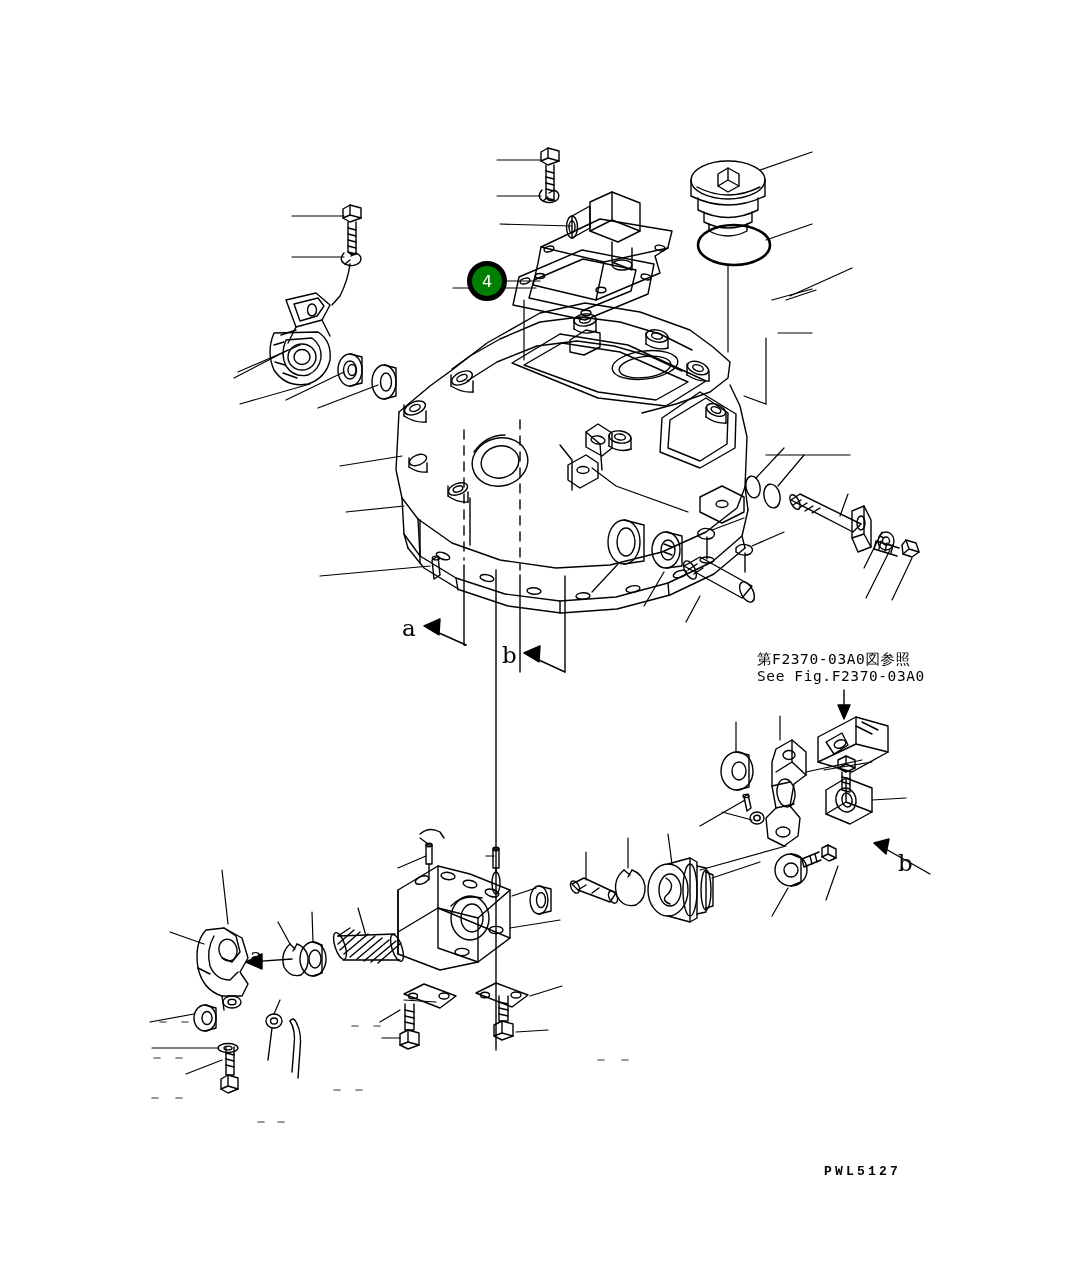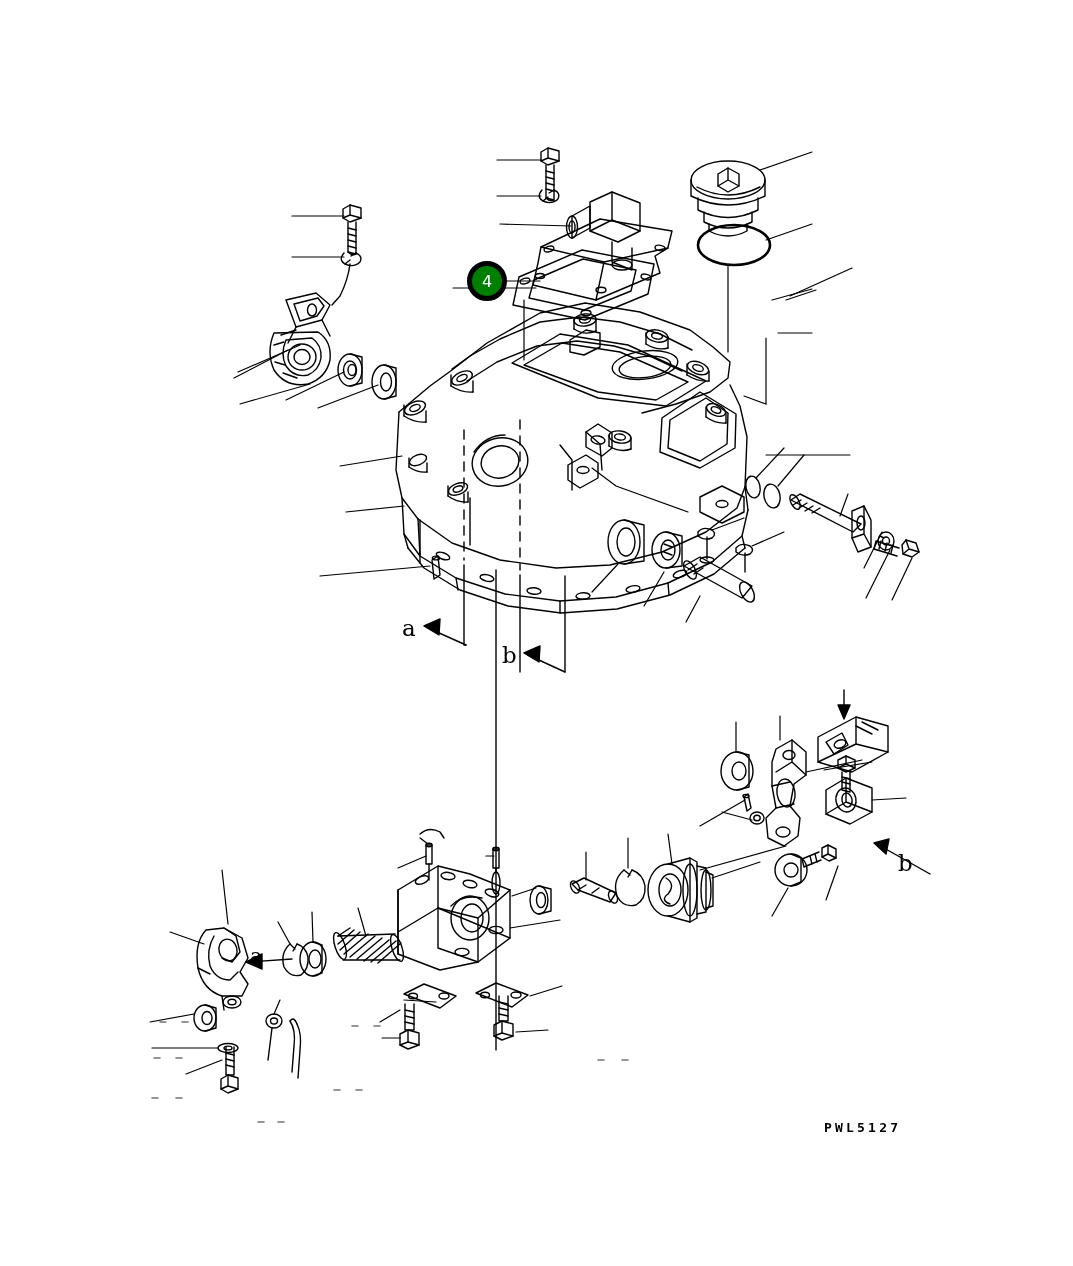--- a/index.html
+++ b/index.html
@@ -36,24 +36,25 @@
   }
   #ref-note {
     left: 757px;
     top: 651px;
     font-size: 14.5px;
     line-height: 17px;
     letter-spacing: 0.6px;
   }
   #sheet-code {
     left: 824px;
-    top: 1120px;
+    top: 1164px;
     font-size: 13px;
     letter-spacing: 3.2px;
     font-weight: bold;
+    font-family: Liberation Mono, monospace;
   }
   .section-letter {
     position: absolute;
     color: #000000;
     font-family: "DejaVu Serif", serif;
     font-size: 23px;
     line-height: 1;
   }
   #sec-a-upper { left: 402px; top: 617px; }
   #sec-b-upper { left: 502px; top: 644px; }
@@ -718,20 +719,22 @@
         <path d="M356 1090 L362 1090" opacity="0.55"></path>
         <path d="M352 1026 L358 1026" opacity="0.55"></path>
         <path d="M374 1026 L380 1026" opacity="0.55"></path>
         <path d="M598 1060 L604 1060" opacity="0.55"></path>
         <path d="M622 1060 L628 1060" opacity="0.55"></path>
       </g>
 
     </g>
   </svg>
 
+  <div class="txt-label" id="ref-note"><span>第F2370-03A0図参照</span>
+<span>See Fig.F2370-03A0</span></div>
 
   <div class="txt-label" id="sheet-code">PWL5127</div>
 
   <div class="section-letter" id="sec-a-upper">a</div>
   <div class="section-letter" id="sec-b-upper">b</div>
   <div class="section-letter" id="sec-a-lower">a</div>
   <div class="section-letter" id="sec-b-lower">b</div>
 
   <div id="callout-4" style="background: rgb(0, 128, 0); border: 5px solid rgb(0, 0, 0); color: rgb(255, 255, 255);">
     <span>4</span>

